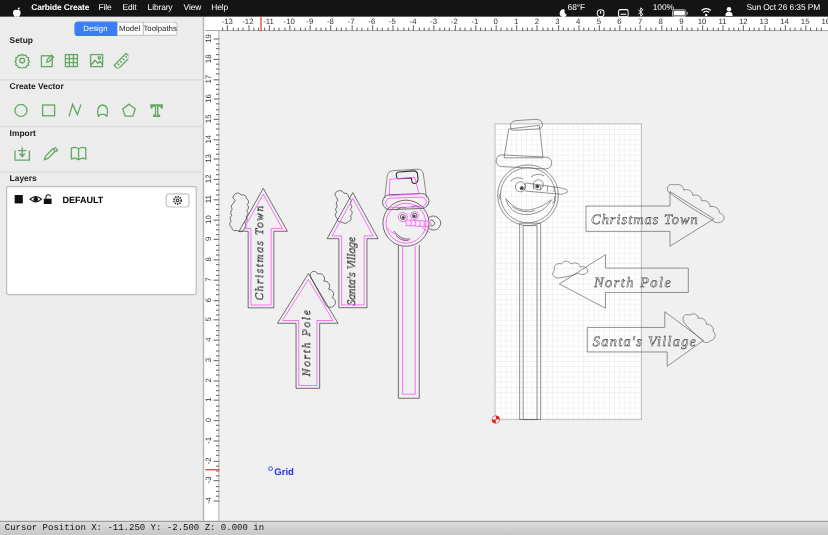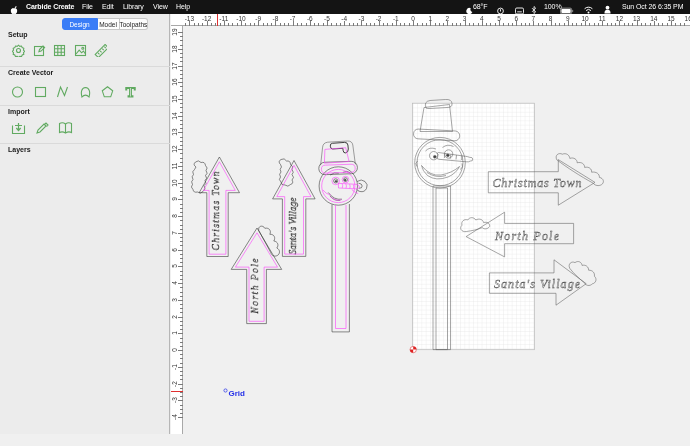--- a/index.html
+++ b/index.html
@@ -157,20 +157,42 @@
           <path d="M2 12 l3 -1 6 -6 -2 -2 -6 6 Z"></path>
           <path d="M9.5 3.5 l1.5 -1.5 2 2 -1.5 1.5"></path>
         </svg>
         <svg width="15" height="14" viewBox="0 0 15 14" fill="none" stroke="#61aa61" stroke-width="1.1">
           <path d="M7.5 3 C5.5 1.5 3 1.7 1.5 2.5 V11.5 C3 10.7 5.5 10.7 7.5 12 C9.5 10.7 12 10.7 13.5 11.5 V2.5 C12 1.7 9.5 1.5 7.5 3 Z"></path>
           <path d="M7.5 3 V12"></path>
         </svg>
       </div>
     <div class="sep" style="top:129px;"></div>
     <div class="seclabel" style="top:131.5px;">Layers</div>
+    <div id="layerbox">
+      <div id="layerrow">
+        <svg width="150" height="13" viewBox="0 0 150 13">
+          <rect x="0" y="2.5" width="7" height="7" fill="#111"></rect>
+          <g stroke="#111" fill="none" stroke-width="0.9">
+            <path d="M13 6 q4.8 -4.4 9.6 0 q-4.8 4.4 -9.6 0 Z"></path>
+            <circle cx="17.8" cy="6" r="1.4" fill="#111"></circle>
+            <rect x="24.5" y="5.5" width="6.5" height="4.5" fill="#111" stroke="none"></rect>
+            <path d="M26.3 5.5 v-1.3 a2 2 0 0 1 3.9 -0.5"></path>
+          </g>
+        </svg>
+        <span class="nm">DEFAULT</span>
+        <div id="gearbtn">
+          <svg width="18" height="10" viewBox="0 0 18 10" style="display:block">
+            <g transform="translate(9,5)" fill="#333">
+              <circle r="3" fill="none" stroke="#333" stroke-width="1.6" stroke-dasharray="1.1 0.85"></circle>
+              <circle r="1.1" fill="none" stroke="#333" stroke-width="0.9"></circle>
+            </g>
+          </svg>
+        </div>
+      </div>
+    </div>
   </div>
 
   <div id="topruler">
       <div class="rnum" style="left: 12.4px; top: 1px; width: 12px; text-align: center;">-13</div>
       <div class="rnum" style="left: 29.6px; top: 1px; width: 12px; text-align: center;">-12</div>
       <div class="rnum" style="left: 46.8px; top: 1px; width: 12px; text-align: center;">-11</div>
       <div class="rnum" style="left: 64px; top: 1px; width: 12px; text-align: center;">-10</div>
       <div class="rnum" style="left: 81.2px; top: 1px; width: 12px; text-align: center;">-9</div>
       <div class="rnum" style="left: 98.4px; top: 1px; width: 12px; text-align: center;">-8</div>
       <div class="rnum" style="left: 115.6px; top: 1px; width: 12px; text-align: center;">-7</div>
@@ -550,13 +572,14 @@
         </g>
 
         <g stroke="none" fill="#2530e8">
           <circle cx="225.5" cy="390.5" r="1.6" fill="none" stroke="#2530e8" stroke-width="0.7"></circle>
           <text x="228.5" y="396" font-size="8" font-family="Liberation Sans" font-weight="bold">Grid</text>
         </g>
       </g>
     </svg>
   </div>
 
+  <div id="status"><span>Cursor Position X: -11.250 Y: -2.500 Z: 0.000 in</span></div>
 </div>
 
 </body></html>

